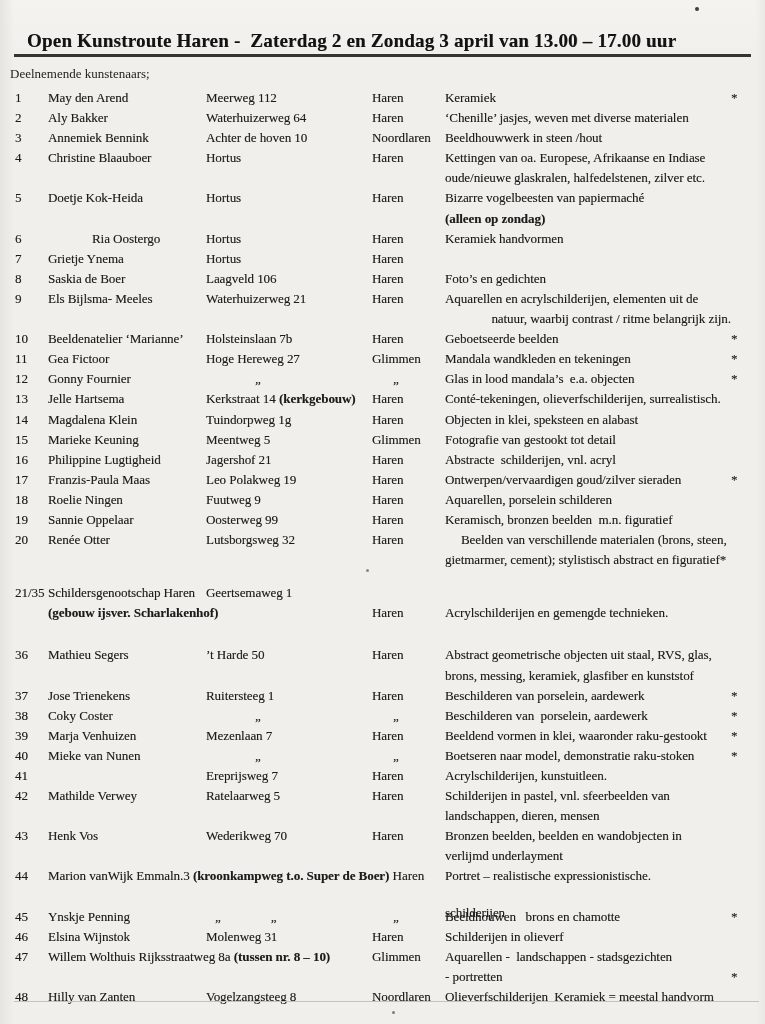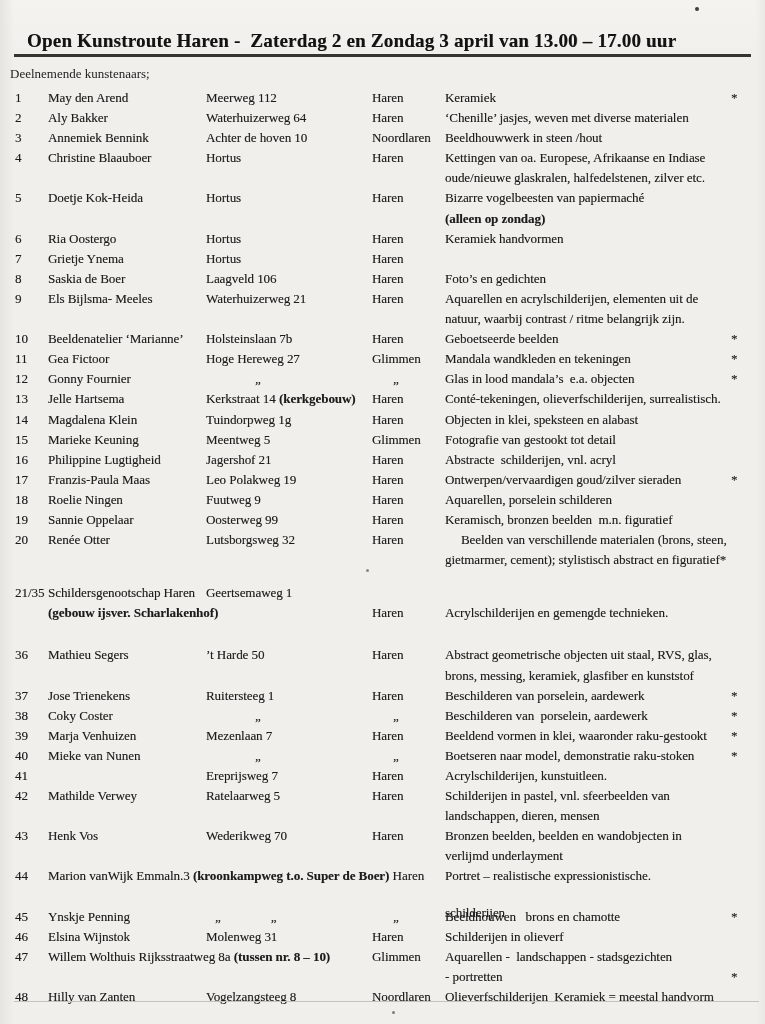--- a/index.html
+++ b/index.html
@@ -94,21 +94,21 @@
           <div class="cell c-place" style="grid-column: 4;"><span>Haren</span></div>
           <div class="cell c-desc" style="grid-column: 5;"><span>Bizarre vogelbeesten van papiermaché</span></div>
         </div>
         <div class="line">
           <div class="cell c-desc" style="grid-column: 5;"><span class="b">(alleen op zondag)</span></div>
         </div>
       </div>
       <div>
         <div class="line">
           <div class="cell c-num" style="grid-column: 1;"><span>6</span></div>
-          <div class="cell c-name" style="grid-column: 2;"><span>Ria Oostergo</span></div>
+          <div class="cell c-name" style="grid-column: 2; margin-left: 44px;"><span>Ria Oostergo</span></div>
           <div class="cell c-addr" style="grid-column: 3;"><span>Hortus</span></div>
           <div class="cell c-place" style="grid-column: 4;"><span>Haren</span></div>
           <div class="cell c-desc" style="grid-column: 5;"><span>Keramiek handvormen</span></div>
         </div>
       </div>
       <div>
         <div class="line">
           <div class="cell c-num" style="grid-column: 1;"><span>7</span></div>
           <div class="cell c-name" style="grid-column: 2;"><span>Grietje Ynema</span></div>
           <div class="cell c-addr" style="grid-column: 3;"><span>Hortus</span></div>
@@ -126,21 +126,21 @@
       </div>
       <div>
         <div class="line">
           <div class="cell c-num" style="grid-column: 1;"><span>9</span></div>
           <div class="cell c-name" style="grid-column: 2;"><span>Els Bijlsma- Meeles</span></div>
           <div class="cell c-addr" style="grid-column: 3;"><span>Waterhuizerweg 21</span></div>
           <div class="cell c-place" style="grid-column: 4;"><span>Haren</span></div>
           <div class="cell c-desc" style="grid-column: 5;"><span>Aquarellen en acrylschilderijen, elementen uit de</span></div>
         </div>
         <div class="line">
-          <div class="cell c-desc" style="grid-column: 5;"><span>natuur, waarbij contrast / ritme belangrijk zijn.</span></div>
+          <div class="cell c-desc" style="grid-column: 5; text-align: right;"><span>natuur, waarbij contrast / ritme belangrijk zijn.</span></div>
         </div>
       </div>
       <div>
         <div class="line">
           <div class="cell c-num" style="grid-column: 1;"><span>10</span></div>
           <div class="cell c-name" style="grid-column: 2;"><span>Beeldenatelier ‘Marianne’</span></div>
           <div class="cell c-addr" style="grid-column: 3;"><span>Holsteinslaan 7b</span></div>
           <div class="cell c-place" style="grid-column: 4;"><span>Haren</span></div>
           <div class="cell c-desc" style="grid-column: 5;"><span>Geboetseerde beelden</span></div>
           <div class="cell c-star" style="grid-column: 6;"><span>*</span></div>

